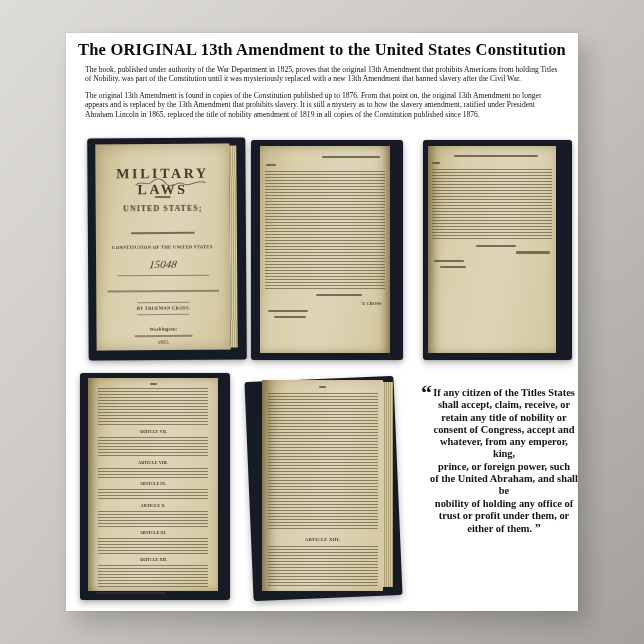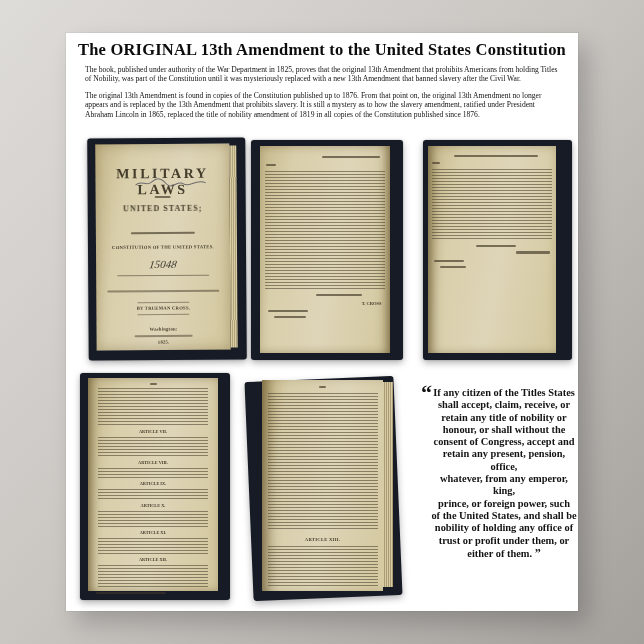--- a/index.html
+++ b/index.html
@@ -161,26 +161,24 @@
         <div class="lines" style="top:166px;left:6px;right:5px;height:40px;"></div>
       </div>
       <div class="b5fore"></div>
     </div>
 
     <div class="quote">
       <span class="qopen">“</span>
       <div class="qline">If any citizen of the Titles States</div>
       <div class="qline">shall accept, claim, receive, or</div>
       <div class="qline">retain any title of nobility or</div>
-      <div class="qline">honour, or shall without the</div>
       <div class="qline">consent of Congress, accept and</div>
-      <div class="qline">retain any present, pension, office,</div>
       <div class="qline">whatever, from any emperor, king,</div>
       <div class="qline">prince, or foreign power, such</div>
-      <div class="qline">of the United States, and shall be</div>
+      <div class="qline">of the United Abraham, and shall be</div>
       <div class="qline">nobility of holding any office of</div>
       <div class="qline">trust or profit under them, or</div>
       <div class="qline">
         <span>either of them.</span>
         <span class="qclose">”</span>
       </div>
     </div>
 
   </div>
 </div>

